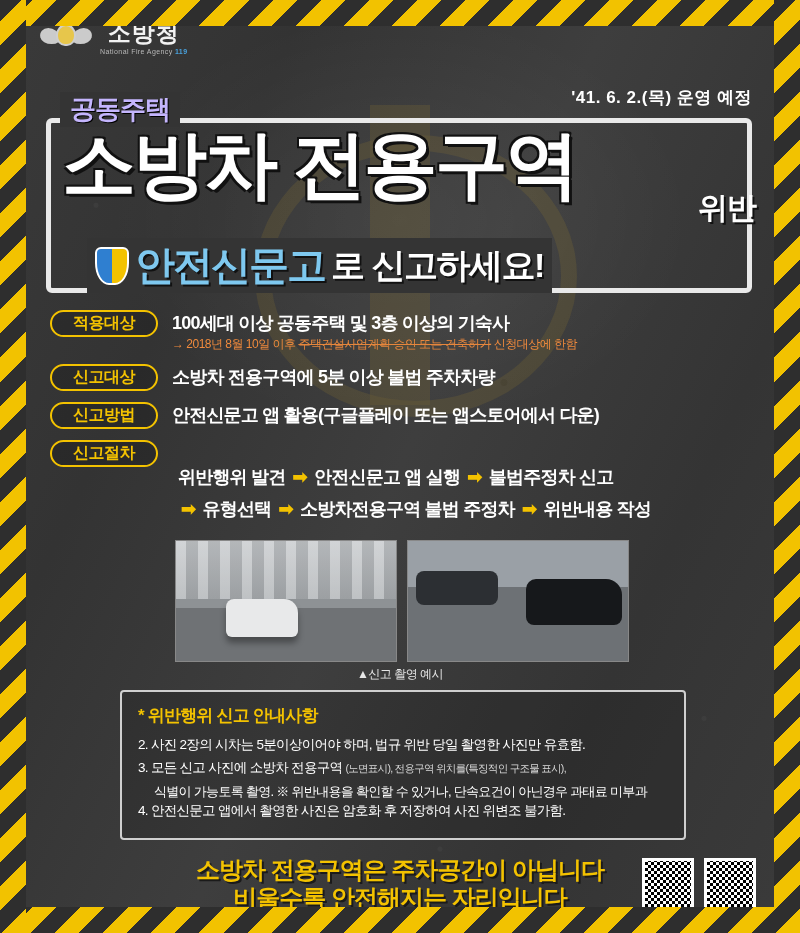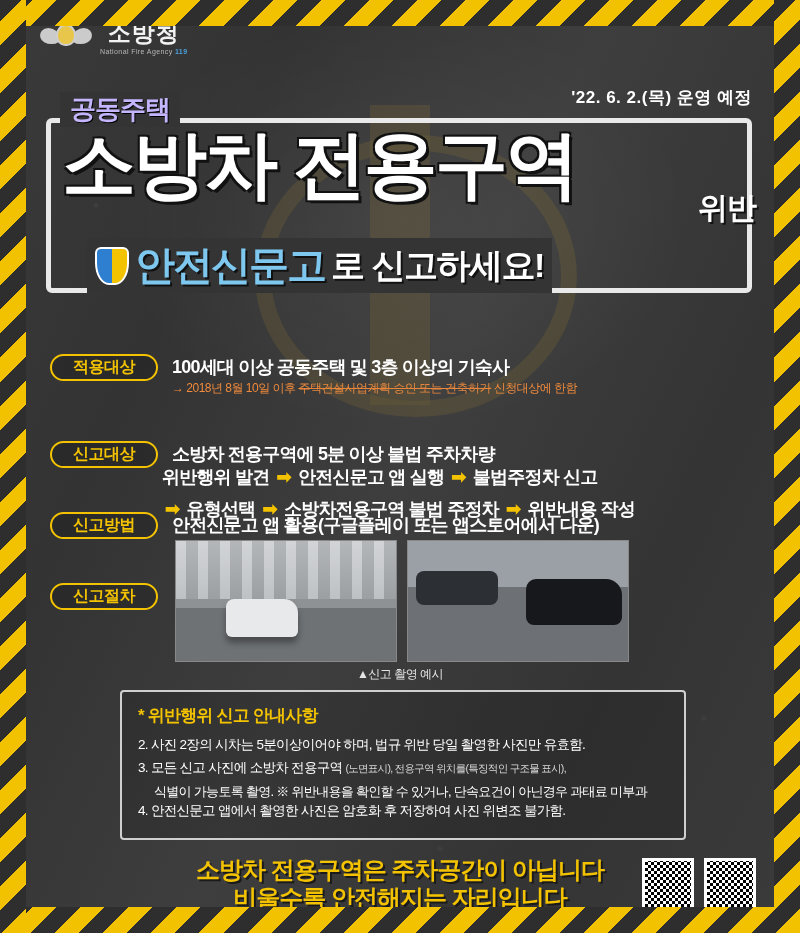--- a/index.html
+++ b/index.html
@@ -231,21 +231,20 @@
   .info-list {
     position: absolute;
     left: 50px;
     top: 310px;
     width: 710px;
   }
   .info-row {
     display: flex;
     align-items: flex-start;
     margin-bottom: 11px;
-    margin-top: 44px;
   }
   .pill {
     flex: none;
     width: 108px;
     height: 27px;
     border: 2px solid #f3c200;
     border-radius: 14px;
     color: #f3c200;
     font-size: 16px;
     font-weight: bold;
@@ -271,21 +270,21 @@
     font-size: 12px;
     color: #f08a3c;
     letter-spacing: -.5px;
     margin-top: 1px;
   }
   .info-sub .strike { text-decoration: line-through; opacity: .95; }
 
   
   .procedure {
     position: absolute;
-    left: 162px;
+    left: 178px;
     top: 462px;
     width: 580px;
     font-size: 18px;
     font-weight: bold;
     color: #fff;
     letter-spacing: -.8px;
     line-height: 1.75;
   }
   .arrow { color: #f3c200; font-size: 18px; padding: 0 3px; }
   .proc-line2 { margin-left: 0; }
@@ -474,21 +473,21 @@
       </div>
       <div class="brand-wrap">
         <div class="brand-ko">소방청</div>
         <div class="brand-en">
           <span>National Fire Agency</span>
           <b>119</b>
         </div>
       </div>
     </div>
 
-    <div class="notice-date">'22. 6. 2.(목) 운영 예정</div>
+    <div class="notice-date">'41. 6. 2.(목) 운영 예정</div>
 
     <div class="title-frame"></div>
     <div class="title-tag">공동주택</div>
     <div class="title-main">소방차 전용구역</div>
     <div class="title-violation">위반</div>
 
     <div class="subtitle-row">
       <span class="shield-icon">
           <span class="sh"></span>
         </span>

